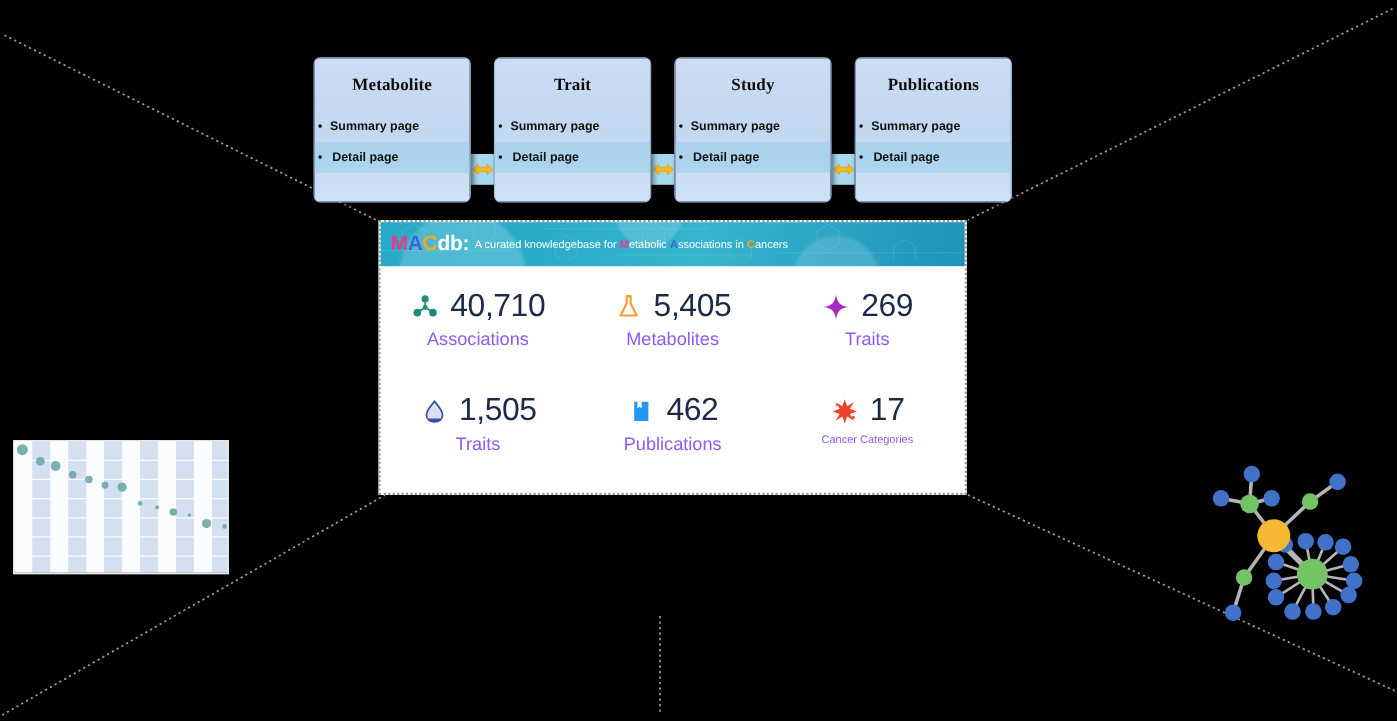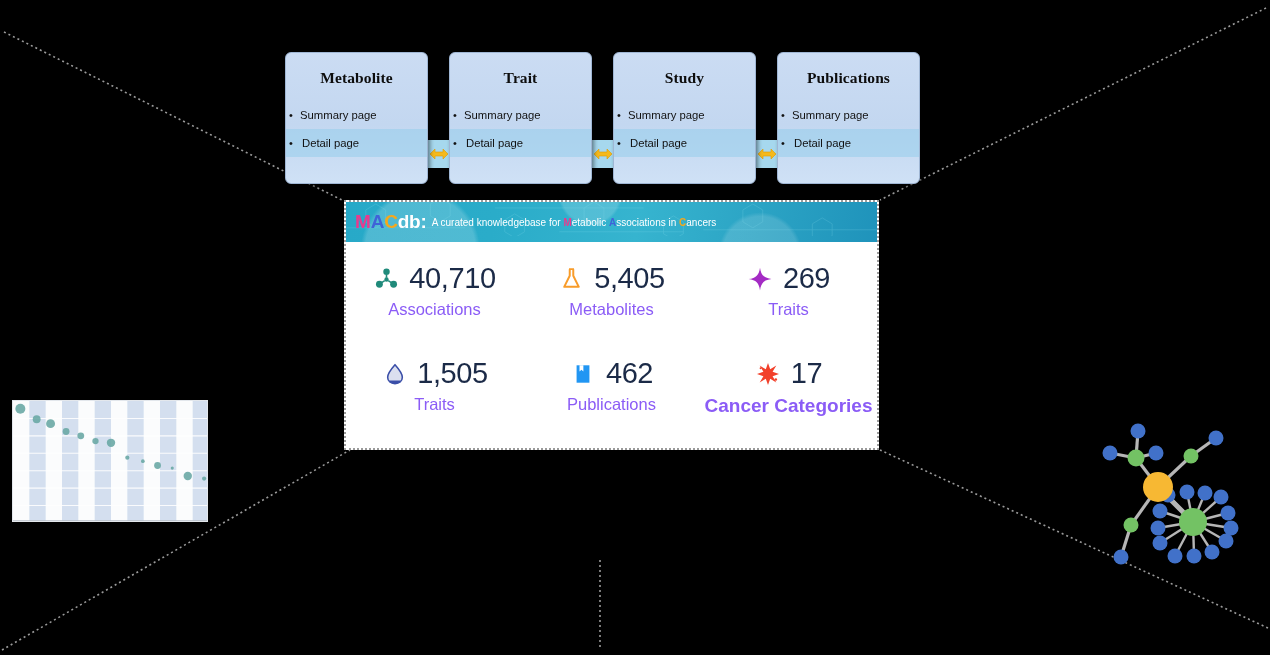--- a/index.html
+++ b/index.html
@@ -19,21 +19,21 @@
     border:1px solid #9fb6d4;
     box-shadow:2px 3px 4px rgba(0,0,0,.45);
     position:relative;z-index:3;box-sizing:border-box;
   }
   .card-title{
     font-family:"Liberation Serif",serif;font-weight:bold;font-size:15.5px;
     color:#0d0d0d;text-align:center;margin-top:16px;letter-spacing:.1px;
   }
   .card-list{margin:0;padding:0;list-style:none;margin-top:14px;}
   .card-list li{
-    font-size:11.3px;font-weight:normal;color:#111;
+    font-size:11.3px;font-weight:bold;color:#111;
     padding-left:14px;position:relative;height:28px;line-height:28px;
     white-space:nowrap;
   }
   .card-list li::before{
     content:"•";position:absolute;left:3px;top:0;line-height:28px;font-size:11px;color:#111;
   }
   .card-list li.detail{background:rgba(150,205,235,.55);padding-left:16px;}
   .connector{
     width:21px;height:28px;margin-top:88px;
     background:#a6d8ee;position:relative;z-index:2;
@@ -69,21 +69,21 @@
   .tagline .hc{color:#f5a81c;font-weight:bold;}
 
   .stats{
     padding:22px 0 0 0;display:grid;grid-template-columns:repeat(3,1fr);
     grid-template-rows:repeat(2,1fr);height:calc(100% - 34px);box-sizing:border-box;
   }
   .stat{display:flex;flex-direction:column;align-items:center;justify-content:flex-start;}
   .stat-top{display:flex;align-items:center;gap:9px;}
   .stat-num{font-size:29px;color:#1b2a47;letter-spacing:-.4px;line-height:1;}
   .stat-label{font-size:16.5px;color:#8b5cf6;margin-top:7px;}
-  .stat.bold .stat-label{font-weight:bold;font-size:19px;}
+  .stat.bold .stat-label{font-weight:normal;font-size:10px;}
   .stat-icon{width:27px;height:27px;display:flex;align-items:center;justify-content:center;}
 
   
   .scatter{position:absolute;left:12px;top:400px;width:196px;height:122px;
            background:#fbfcfd;border:1px solid #e3e7ec;box-sizing:border-box;overflow:hidden;}
 
   
   .network{position:absolute;left:1090px;top:415px;width:180px;height:160px;}
 </style>
 </head>

